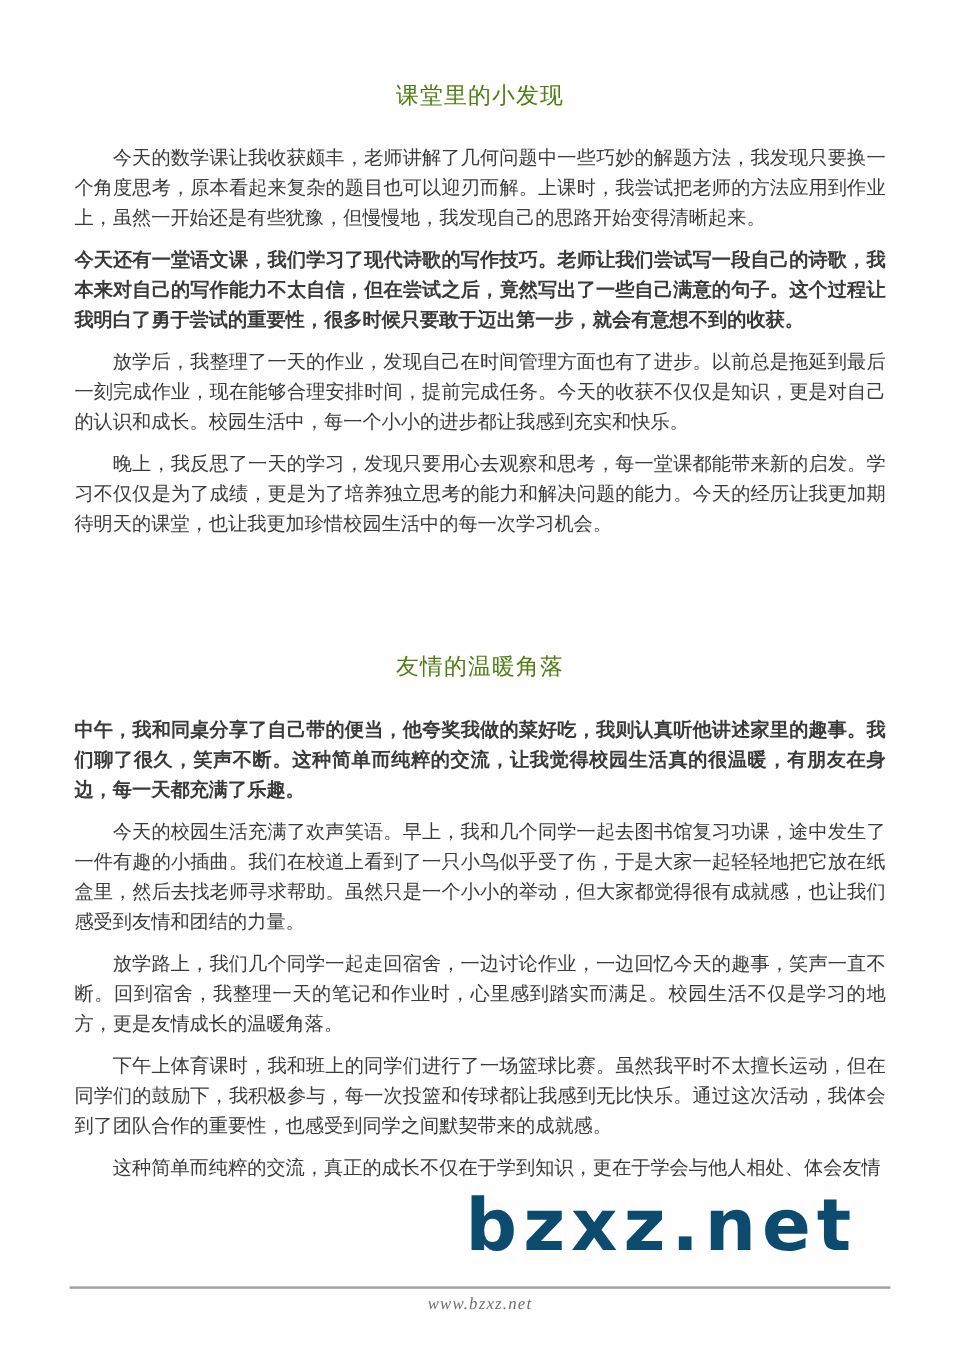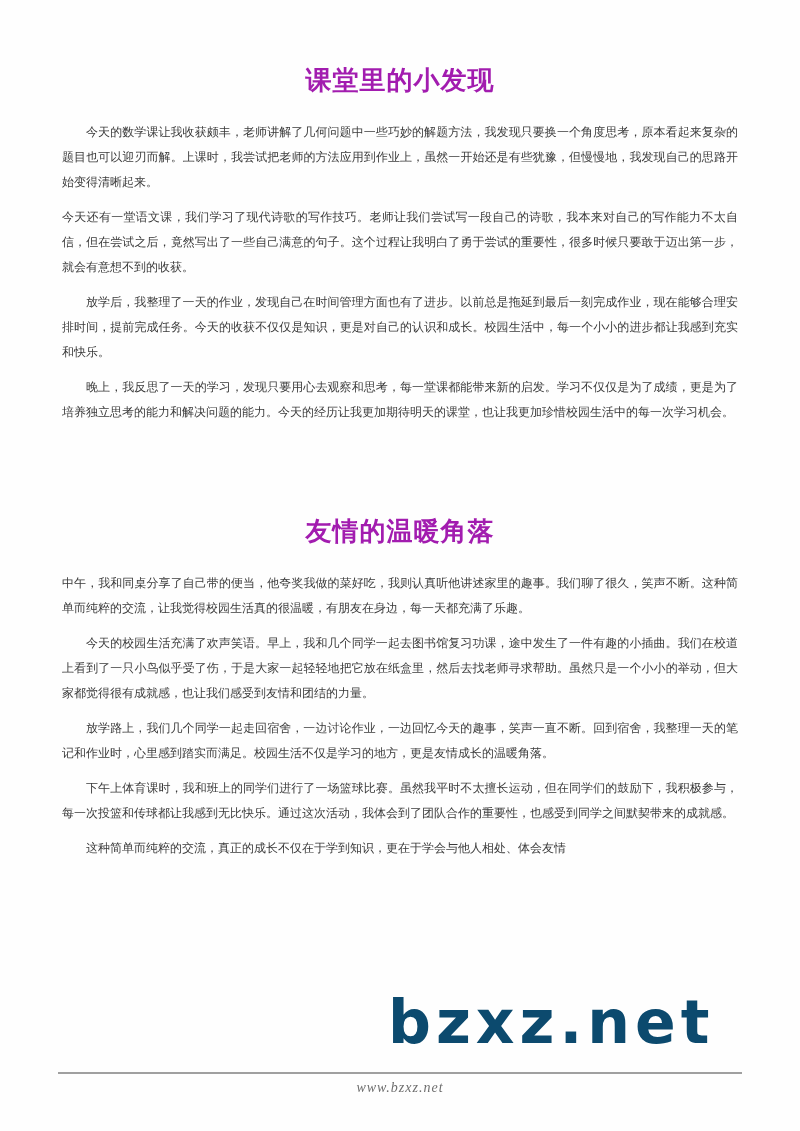--- a/index.html
+++ b/index.html
@@ -34,37 +34,37 @@
     right: 62px;
     top: 0;
     z-index: 1;
   }
   .essay { margin: 0; padding: 0; }
   .essay-1 { margin-top: 64px; }
   .essay-2 { margin-top: 90px; }
   .essay-title {
     margin: 0 0 22px 0;
     padding: 0;
-    font-size: 26px;
+    font-size: 19px;
     line-height: 34px;
-    font-weight: 700;
+    font-weight: 400;
     text-align: center;
-    color: #a21caf;
+    color: #4d7c0f;
     letter-spacing: 1px;
   }
   .para {
     margin: 0 0 10px 0;
     padding: 0;
-    font-size: 12px;
+    font-size: 16px;
     line-height: 25px;
     color: #3a3a3a;
     text-align: justify;
     text-indent: 2em;
   }
-  .para.no-indent { text-indent: 0; }
+  .para.no-indent { text-indent: 0; font-weight: bold; }
   .para.clipped {
     max-height: 25px;
     overflow: hidden;
     margin-bottom: 0;
   }
   .footer {
     position: absolute;
     left: 58px;
     right: 58px;
     top: 1072px;

